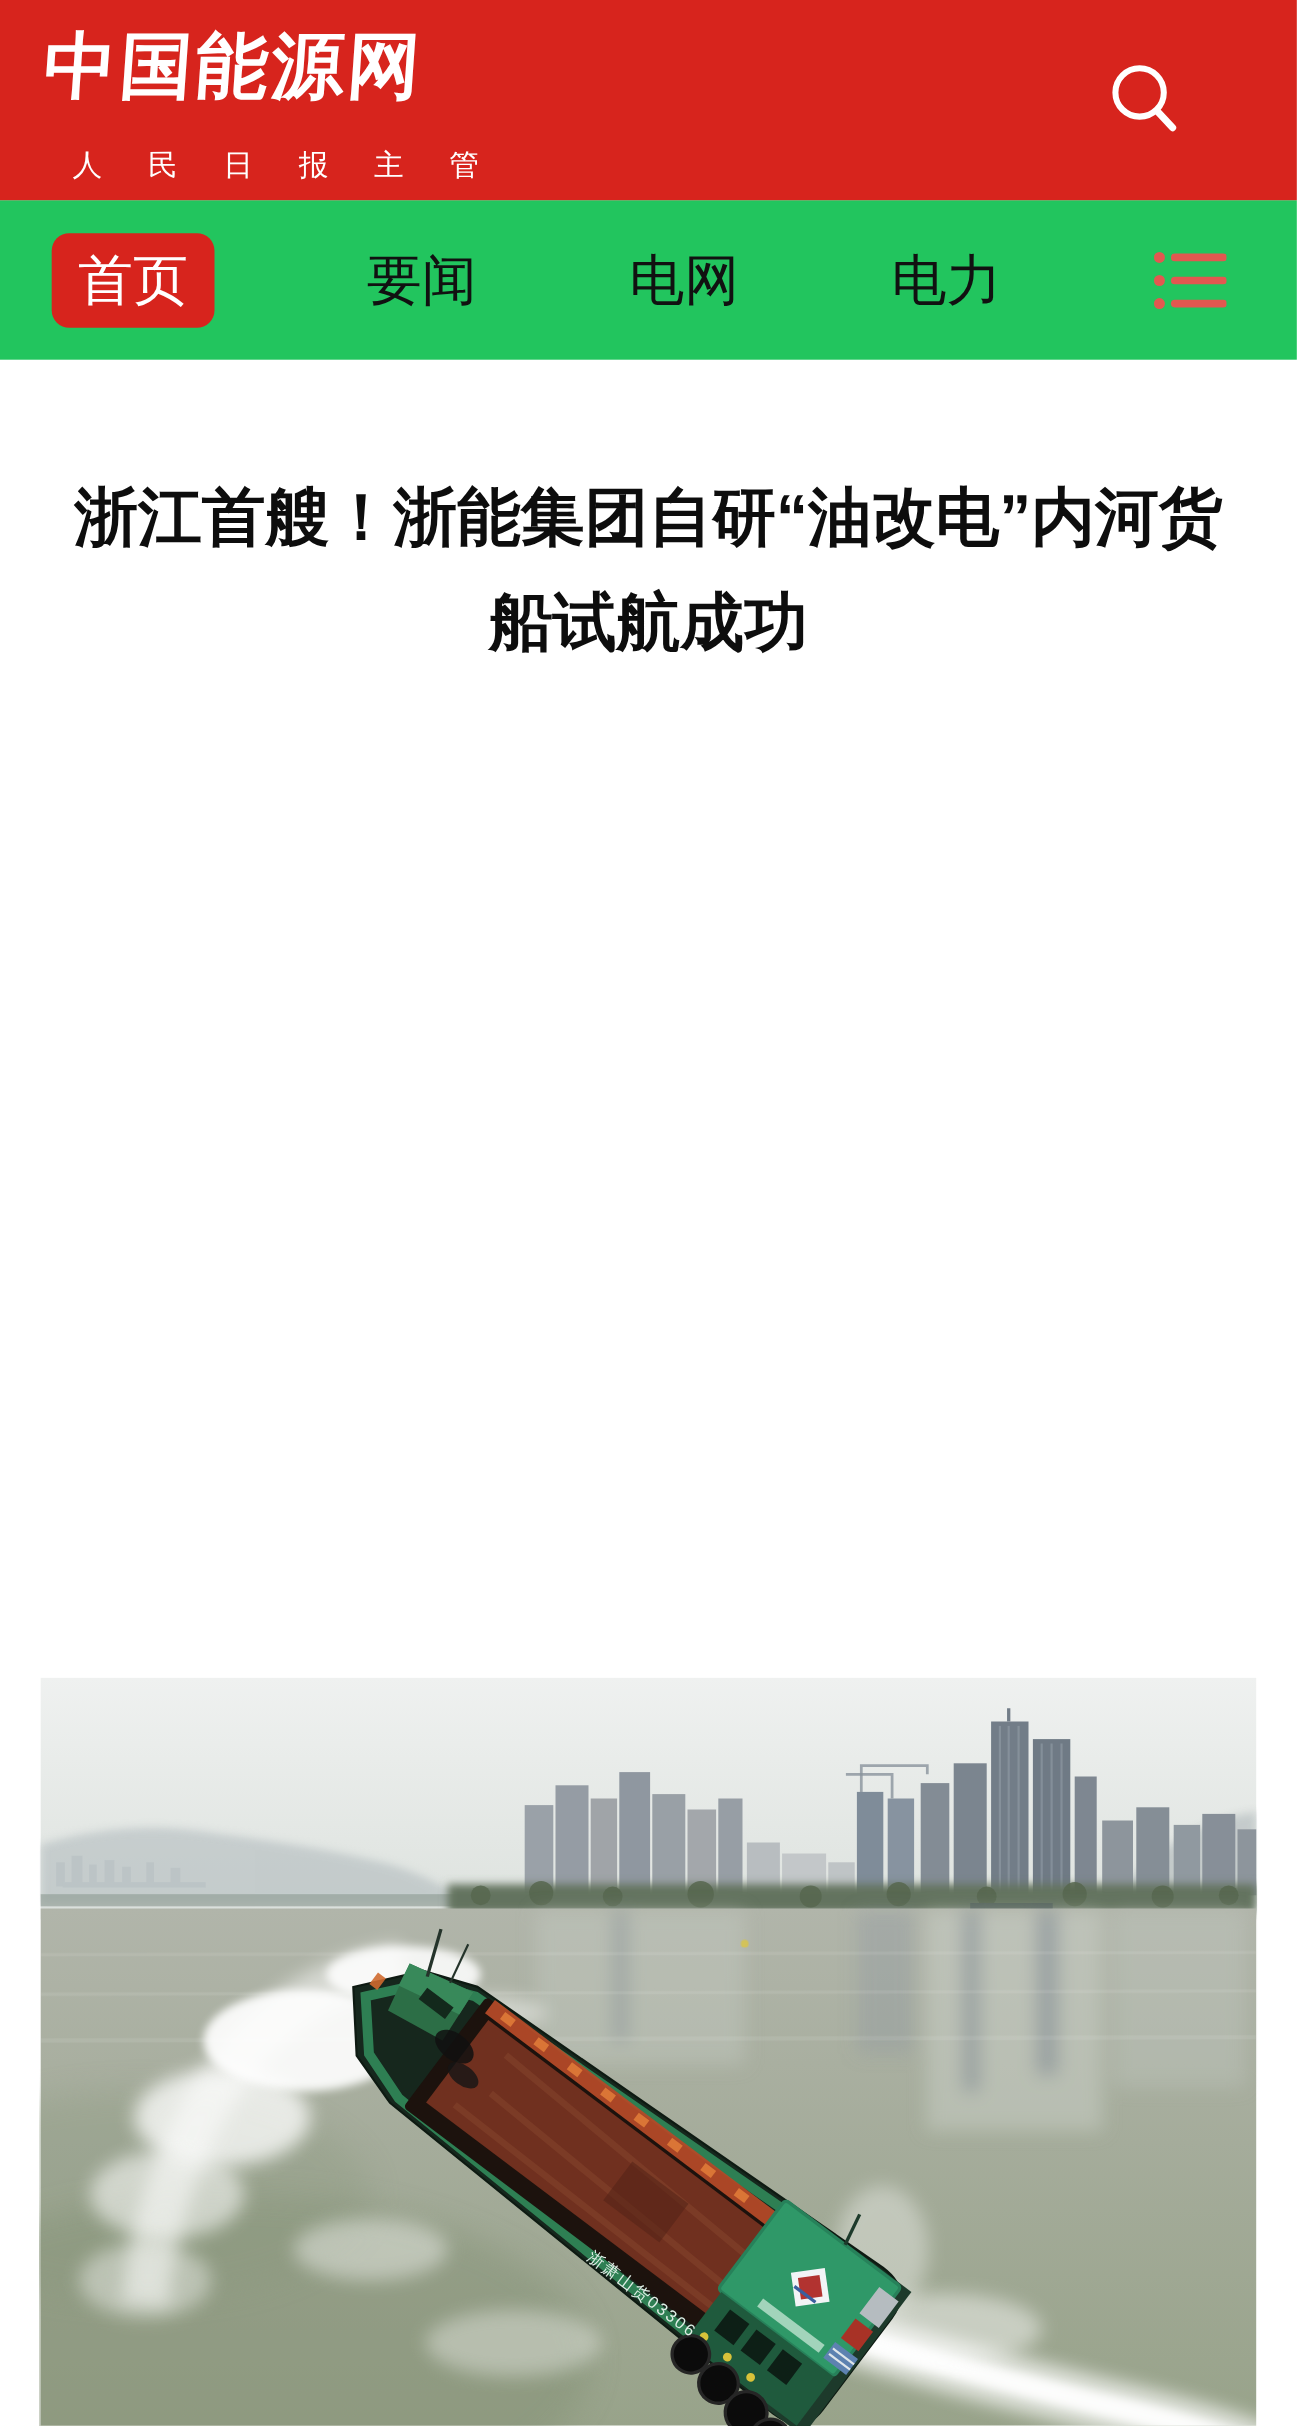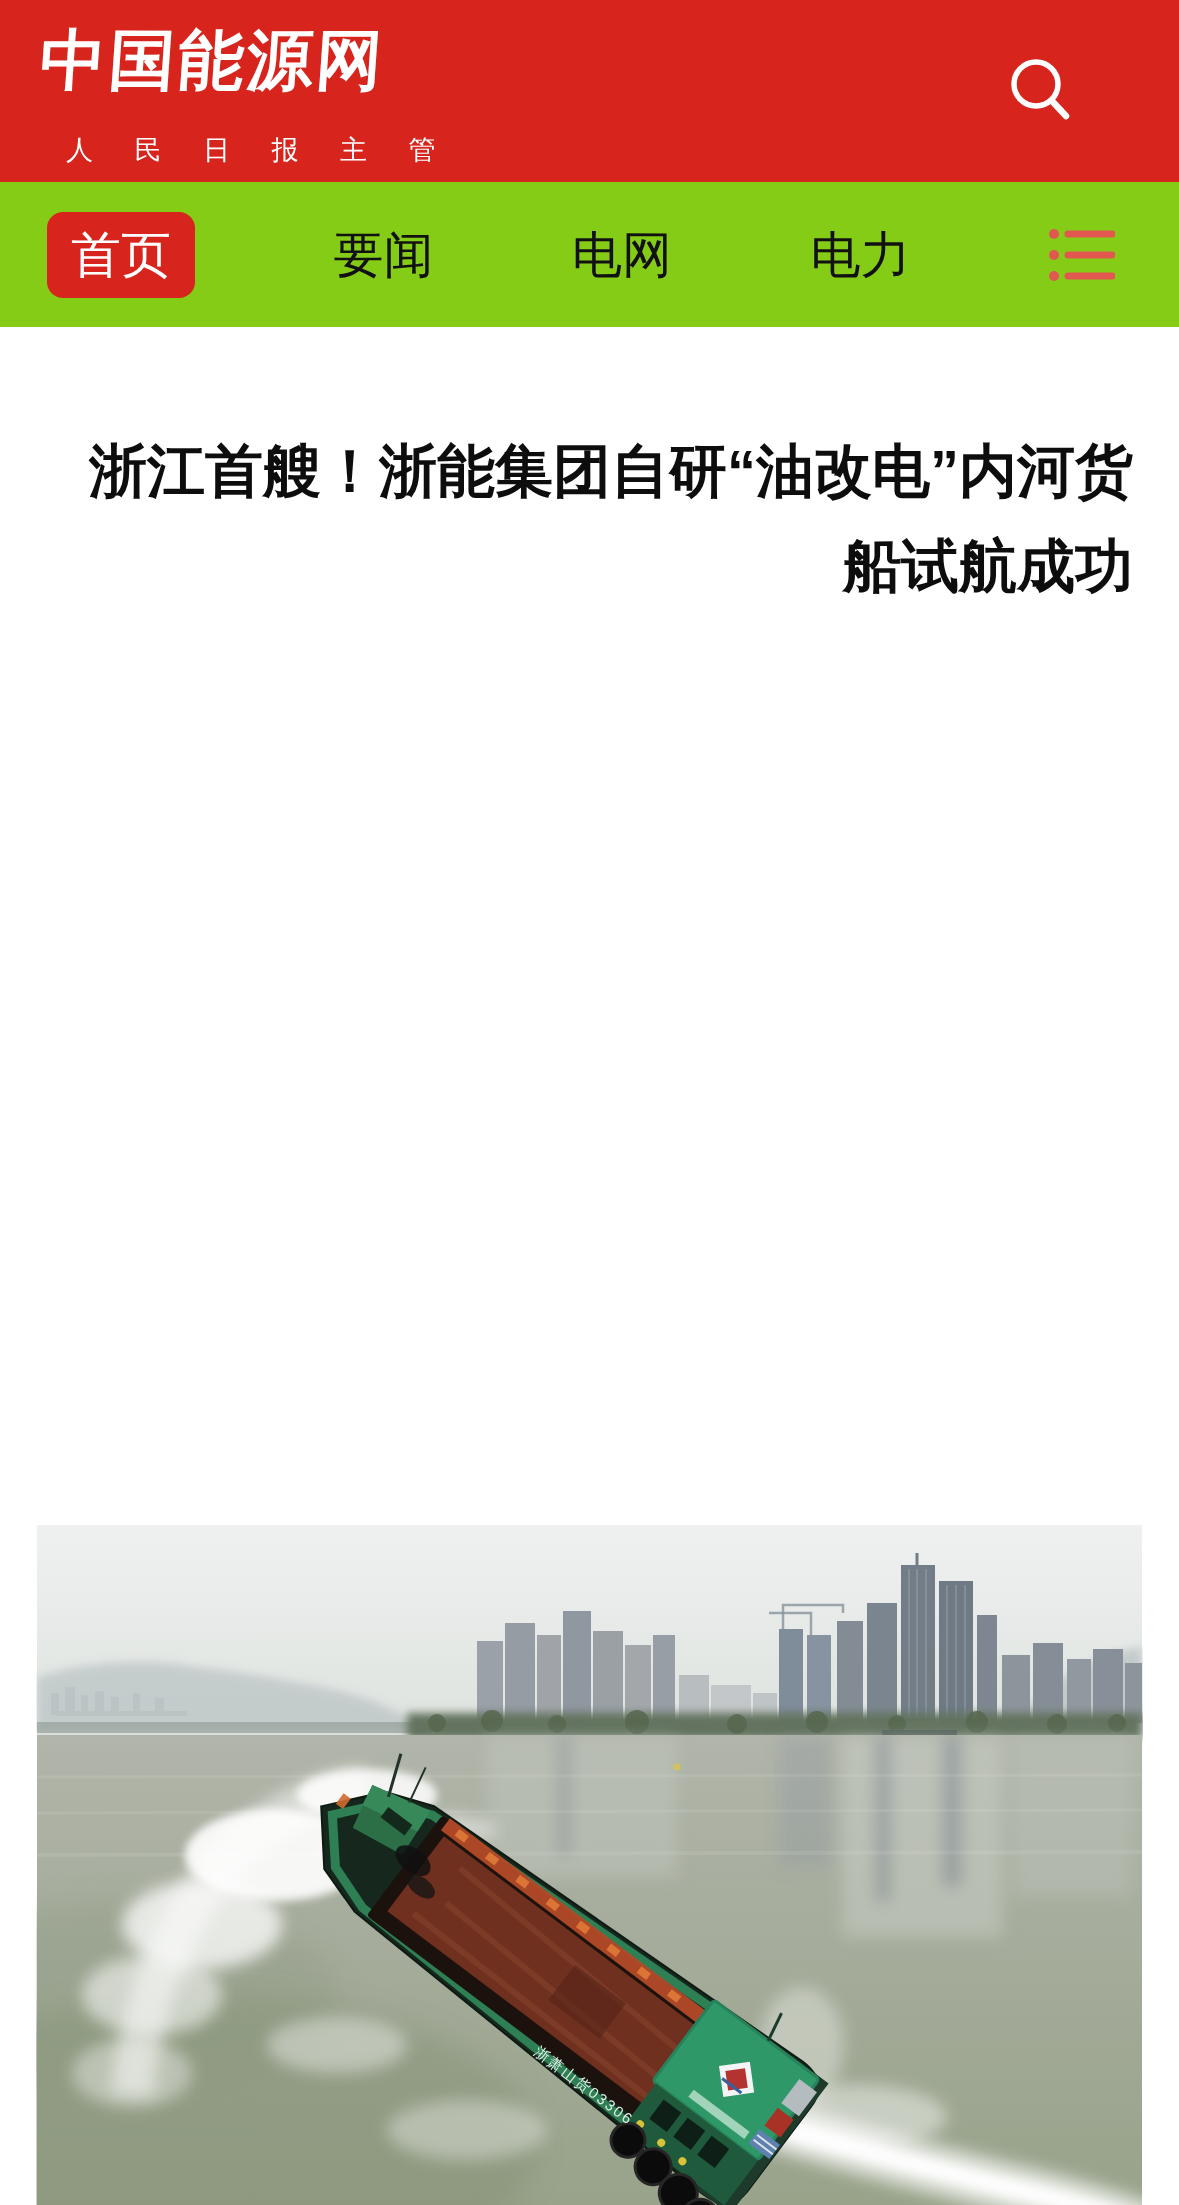--- a/index.html
+++ b/index.html
@@ -8,30 +8,30 @@
     background:#ffffff;
     font-family:"Liberation Sans","DejaVu Sans",sans-serif;
   }
   
   .header{position:relative;width:100%;height:182px;background:#d7241d;}
   .logo{position:absolute;left:40px;top:10px;color:#fff;font-size:66px;font-weight:700;
         letter-spacing:3px;transform:skewX(-4deg);line-height:100px;}
   .logo-sub{position:absolute;left:66px;top:132px;color:#fff;font-size:27px;letter-spacing:17px;}
   .search-btn{position:absolute;left:1008px;top:56px;width:66px;height:66px;cursor:pointer;}
   
-  .nav{width:100%;height:145px;background:#84cc16;display:flex;align-items:center;
+  .nav{width:100%;height:145px;background:#22c55e;display:flex;align-items:center;
        box-sizing:border-box;padding:0 64px 0 47px;justify-content:space-between;}
   .home-btn{background:#d7241d;color:#fff;font-size:50px;border-radius:16px;
             padding:16px 24px;line-height:54px;}
   .nav-item{font-size:50px;color:#111;line-height:54px;}
   .menu-icon{width:66px;height:58px;display:block;}
   
   .article{padding:0 36px;position:relative;}
   .title{margin:96px 10px 0 10px;font-size:58px;font-weight:700;color:#0d0d0d;
-         text-align:right;line-height:95px;}
+         text-align:center;line-height:95px;}
   .meta{margin-top:42px;text-align:center;font-size:31px;color:#6d7280;line-height:45px;}
   .meta .date{margin-right:38px;}
   .body-paragraph{margin:110px 0 0 0;font-size:52px;line-height:105px;color:#1c1c1c;
                   text-align:justify;text-indent:2.3em;}
   .photo-wrap{position:absolute;left:36px;top:1525px;width:1107px;height:682px;overflow:hidden;}
   .photo-wrap svg{display:block;}
 </style>
 </head>
 <body>
 

